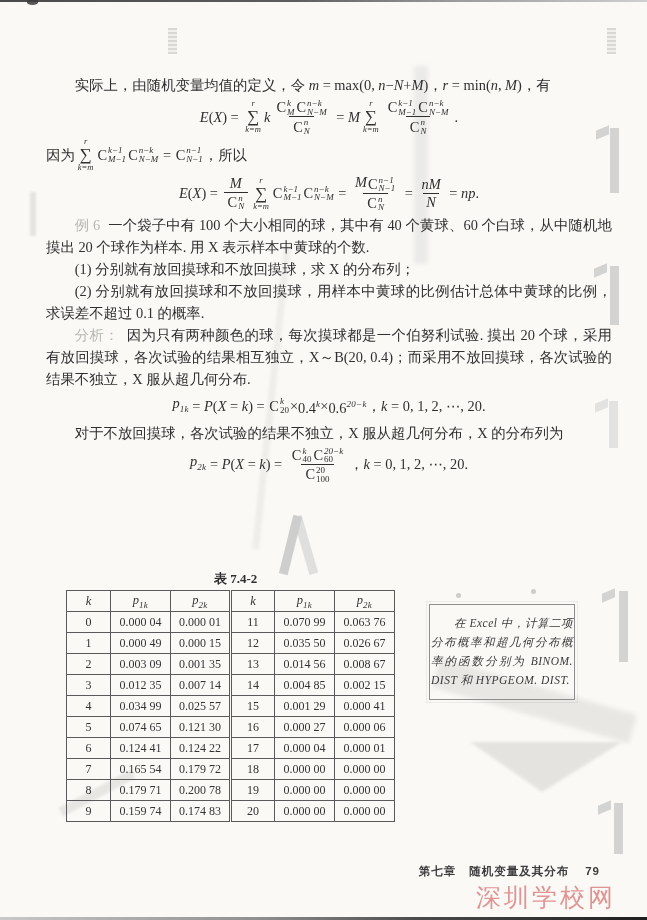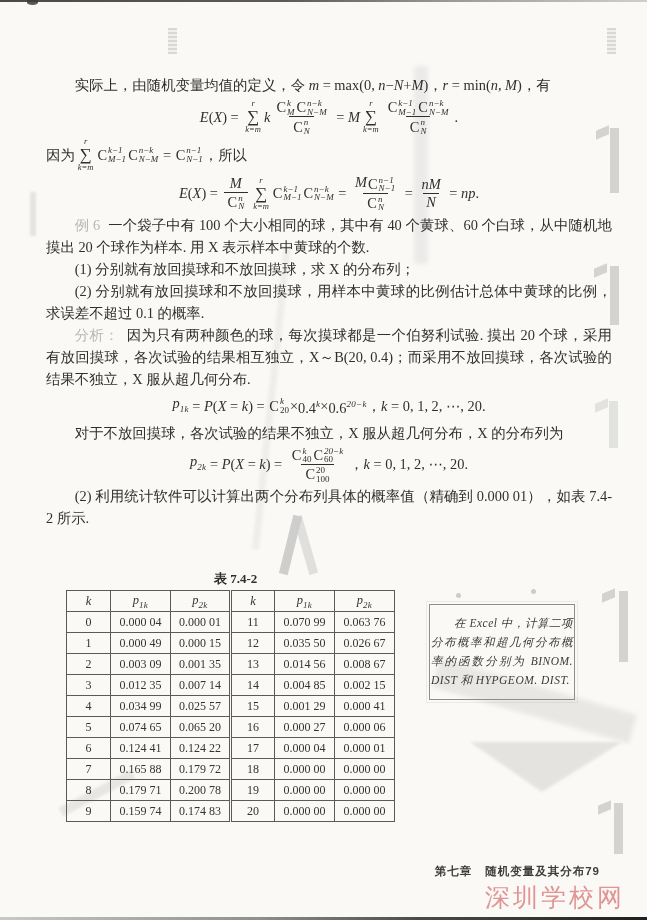--- a/index.html
+++ b/index.html
@@ -39,22 +39,22 @@
   .note{position:absolute;left:429px;top:604px;width:146px;box-sizing:border-box;
         border:1px solid #8e8e8e;outline:1px solid rgba(0,0,0,.06);outline-offset:2px;
         padding:9px 1px;background:transparent;}
   .note p{margin:0;font-style:italic;font-size:11.5px;line-height:19px;text-align:justify;
           text-indent:2em;color:#3a3a3a;letter-spacing:.5px;}
   
   .footer{position:absolute;top:864px;left:0;width:600px;text-align:right;
           font-family:"Liberation Sans","DejaVu Sans",sans-serif;font-weight:bold;
           font-size:11.5px;color:#3c3c3c;letter-spacing:1px;}
   .footer .sect{margin-left:13px;}
-  .footer .pagenum{text-align:center;}
-  .watermark{position:absolute;top:881px;right:22px;font-size:25px;letter-spacing:3px;
+  .footer .pagenum{margin-left:16px;text-align:center;}
+  .watermark{position:absolute;top:881px;right:31px;font-size:25px;letter-spacing:3px;
              color:var(--wm,#e09494);font-weight:400;}
   
   .art,.ghost,.dot{position:absolute;pointer-events:none;}
   .top-edge{top:0;left:0;width:100%;height:2px;background:linear-gradient(90deg,#4a4a4a,#5c5c5c 45%,#9a9a9a 70%,#cfcfcf);}
   .blob{top:0;left:27px;width:11px;height:5px;background:#3c3c3c;border-radius:0 0 50% 50%;opacity:.85;}
   .bottom-edge{bottom:0;left:0;width:100%;height:3px;background:linear-gradient(90deg,#c9c9c9,#8f8f8f 40%,#4a4a4a 65%,#1f1f1f);}
   .smudge{width:9px;height:26px;background:repeating-linear-gradient(180deg,#c2c2c2 0 2px,#eceae5 2px 4px);opacity:.6;}
   .s1{left:168px;top:28px;} .s2{left:607px;top:28px;}
   .vband{left:414px;top:66px;width:14px;height:198px;background:#cfcfcf;opacity:.35;filter:blur(2px);}
   .diagL{left:268px;top:244px;width:7px;height:306px;background:#d9d8d4;transform:rotate(6deg);opacity:.35;filter:blur(1.5px);}
@@ -189,21 +189,20 @@
         <span>(</span>
         <span class="it">X</span>
         <span> = </span>
         <span class="it">k</span>
         <span>) = </span>
         <span class="frac"><span class="num"><span class="csc"><span>C</span><span class="stack"><span style="font-style: italic;">k</span><span>40</span></span></span><span class="csc"><span>C</span><span class="stack"><span style="font-style: italic;">20−k</span><span>60</span></span></span></span><span class="den"><span class="csc"><span>C</span><span class="stack"><span>20</span><span>100</span></span></span></span></span>
         <span>，</span>
         <span class="it">k</span>
         <span> = 0, 1, 2, ⋯, 20.</span>
       </div>
-    <p class="para indent">(2) 利用统计软件可以计算出两个分布列具体的概率值（精确到 0.000 01），如表 7.4-2 所示.</p>
   </div>
 
   <div class="caption">表 7.4-2</div>
   <div class="table-wrap">
     <table>
       <colgroup>
         <col class="kcol">
           <col class="vcol">
           <col class="vcol">
         <col class="kcol">
@@ -255,36 +254,36 @@
             <td>4</td>
             <td>0.034 99</td>
             <td>0.025 57</td>
             <td class="mid">15</td>
             <td>0.001 29</td>
             <td>0.000 41</td>
           </tr>
           <tr>
             <td>5</td>
             <td>0.074 65</td>
-            <td>0.065 20</td>
+            <td>0.121 30</td>
             <td class="mid">16</td>
             <td>0.000 27</td>
             <td>0.000 06</td>
           </tr>
           <tr>
             <td>6</td>
             <td>0.124 41</td>
             <td>0.124 22</td>
             <td class="mid">17</td>
             <td>0.000 04</td>
             <td>0.000 01</td>
           </tr>
           <tr>
             <td>7</td>
-            <td>0.165 88</td>
+            <td>0.165 54</td>
             <td>0.179 72</td>
             <td class="mid">18</td>
             <td>0.000 00</td>
             <td>0.000 00</td>
           </tr>
           <tr>
             <td>8</td>
             <td>0.179 71</td>
             <td>0.200 78</td>
             <td class="mid">19</td>

